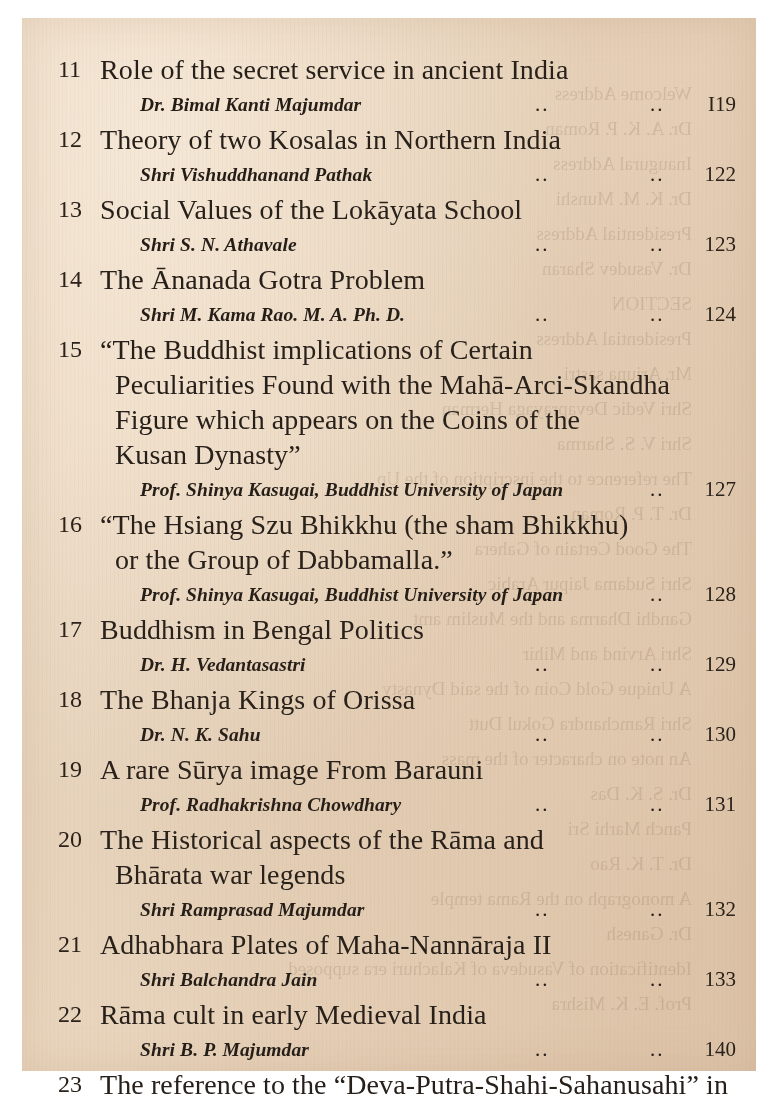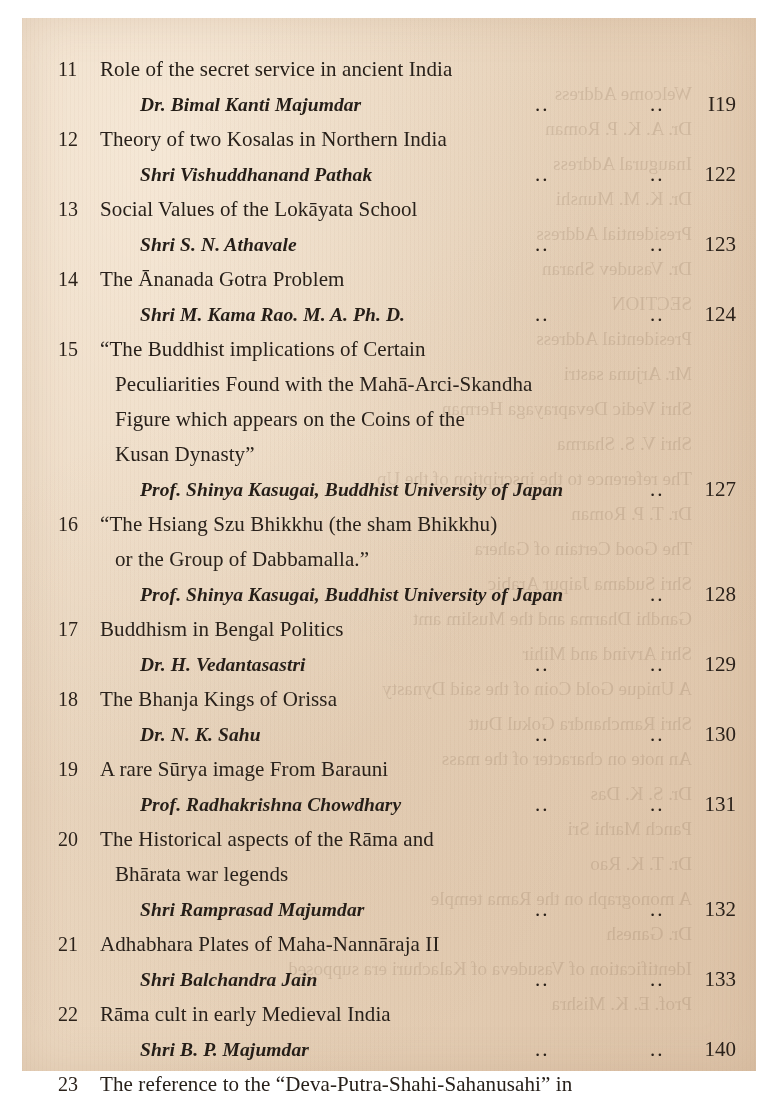--- a/index.html
+++ b/index.html
@@ -71,27 +71,27 @@
     height: 35px;
     line-height: 35px;
     white-space: nowrap;
   }
 
   .num {
     position: absolute;
     left: 36px;
     width: 34px;
     text-align: left;
-    font-size: 20px;
+    font-size: 24px;
     color: #2a211a;
   }
   .title {
     position: absolute;
     left: 78px;
-    font-size: 21px;
+    font-size: 28px;
     color: #27201a;
     letter-spacing: 0.1px;
   }
   .title.cont { left: 93px; }
 
   .author {
     position: absolute;
     left: 118px;
     font-size: 19.5px;
     font-style: italic;

